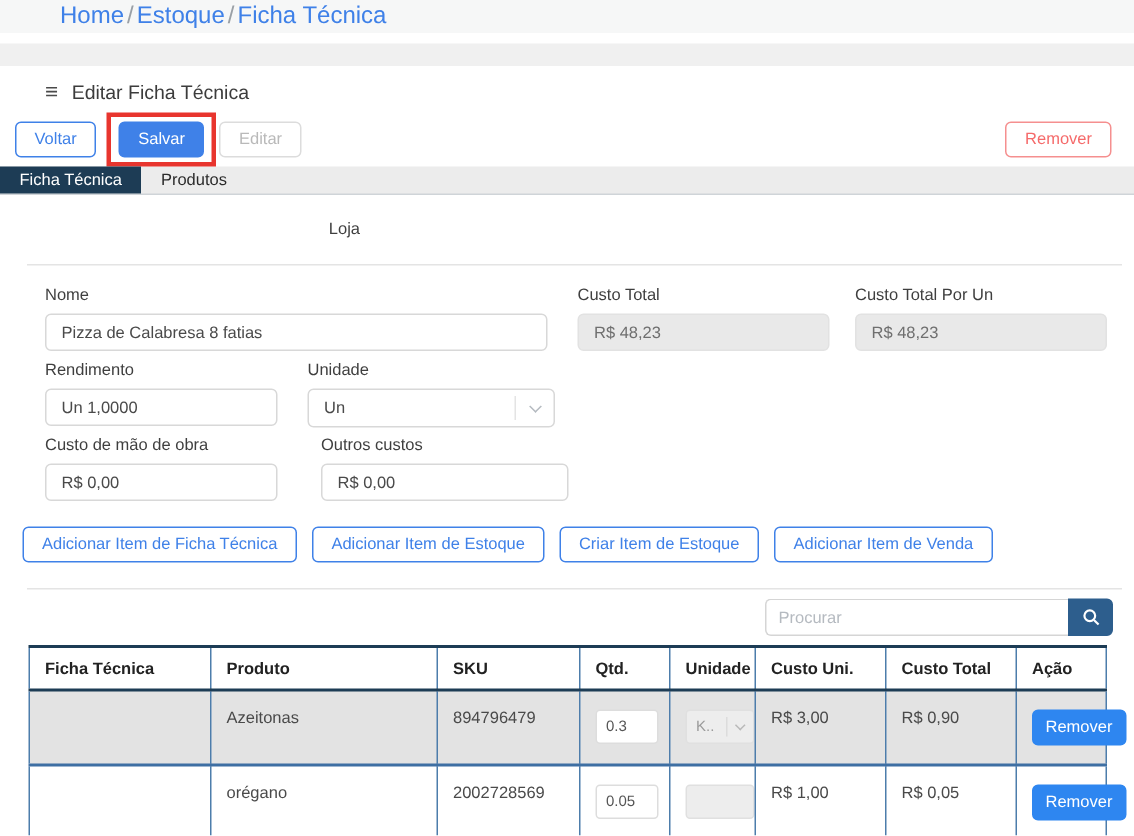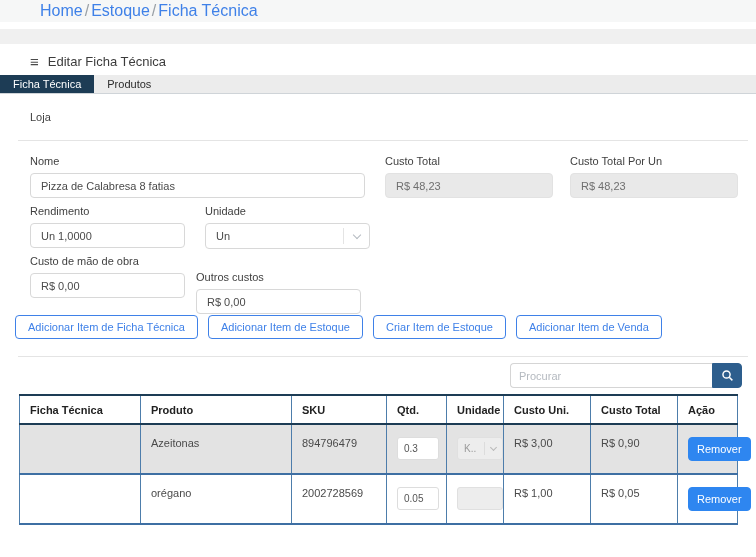--- a/index.html
+++ b/index.html
@@ -37,31 +37,31 @@
 
   
   .field-label { font-size:11px; color:#3f3f3f; display:block; margin-bottom:6px; }
   .text-input { width:100%; height:25px; border:1px solid #d8d8d8; border-radius:4px; padding:0 10px; font-size:11px; color:#4a4a4a; font-family:"Liberation Sans",sans-serif; background:#fff; }
   .text-input:disabled, .text-input.readonly { background:#e9e9e9; border:1px solid #e2e2e2; color:#6f6f6f; }
   .select-box { height:26px; border:1px solid #d8d8d8; border-radius:4px; background:#fff; display:flex; align-items:center; cursor:pointer; }
   .select-box .sel-text { flex:1; padding-left:10px; font-size:11px; color:#4a4a4a; }
   .select-box .sel-caret { width:26px; height:16px; border-left:1px solid #e4e4e4; display:flex; align-items:center; justify-content:center; }
   .chev { width:6px; height:6px; border-right:1.5px solid #b4bac0; border-bottom:1.5px solid #b4bac0; transform:rotate(45deg); margin-top:-3px; }
 
-  .loja-group { margin:17px 0 0 30px; width:210px; }
+  .loja-group { margin:17px 0 0 30px; width:210px;text-align:right; }
   .divider { border-top:1px solid #e4e4e4; margin:17px 8px 0 18px; }
   .form-grid { position:relative; height:146px; margin-top:14px; }
   .fg { position:absolute; }
   .g-nome { left:30px; top:0; width:335px; }
   .g-custo-total { left:385px; top:0; width:168px; }
   .g-custo-un { left:570px; top:0; width:168px; }
   .g-rendimento { left:30px; top:50px; width:155px; }
   .g-unidade { left:205px; top:50px; width:165px; }
   .g-mao { left:30px; top:100px; width:155px; }
-  .g-outros { left:196px; top:100px; width:165px;margin-top:16px; }
+  .g-outros { left:214px; top:100px; width:165px; }
 
   
   .actions-row { display:flex; gap:10px; margin:14px 0 0 15px; }
 
   
   .search-row { display:flex; justify-content:flex-end; align-items:center; margin:6px 14px 0 0; }
   .search-input { width:202px; height:25px; border:1px solid #d5d5d5; border-right:none; border-radius:4px 0 0 4px; padding:0 8px; font-size:11px; font-family:"Liberation Sans",sans-serif; color:#4a4a4a; }
   .search-input::placeholder { color:#b5bac0; }
   .search-btn { width:30px; height:25px; background:#2d5e8d; border:1px solid #2d5e8d; border-radius:0 4px 4px 0; display:flex; align-items:center; justify-content:center; cursor:pointer; }
 
@@ -95,20 +95,29 @@
     <a>Ficha Técnica</a>
   </div>
   <div class="gap-white"></div>
   <div class="gray-band"></div>
 
   <div class="page-header">
     <span class="menu-glyph">≡</span>
     <span class="page-title">Editar Ficha Técnica</span>
   </div>
 
+  <div class="toolbar">
+    <button class="btn btn-outline-blue">Voltar</button>
+    <span class="annotation-box">
+      <button class="btn btn-primary">Salvar</button>
+    </span>
+    <button class="btn btn-disabled">Editar</button>
+    <span class="spacer"></span>
+    <button class="btn btn-outline-red">Remover</button>
+  </div>
 
   <div class="tab-bar">
     <div class="tab active">Ficha Técnica</div>
     <div class="tab">Produtos</div>
   </div>
 
   <div class="loja-group">
     <label class="field-label">Loja</label>
   </div>
 

